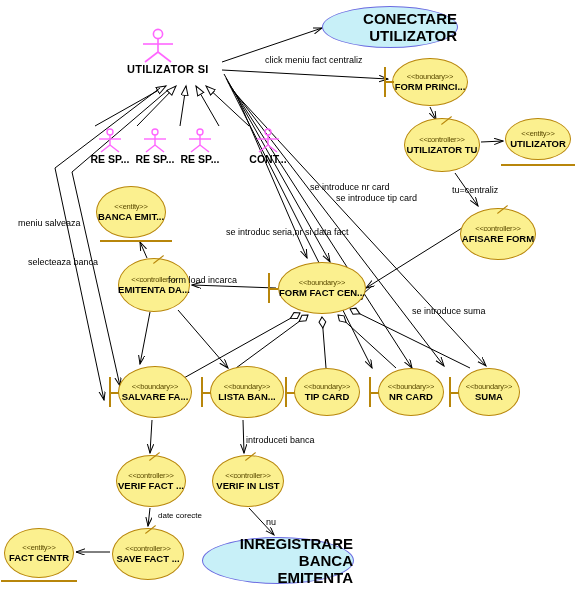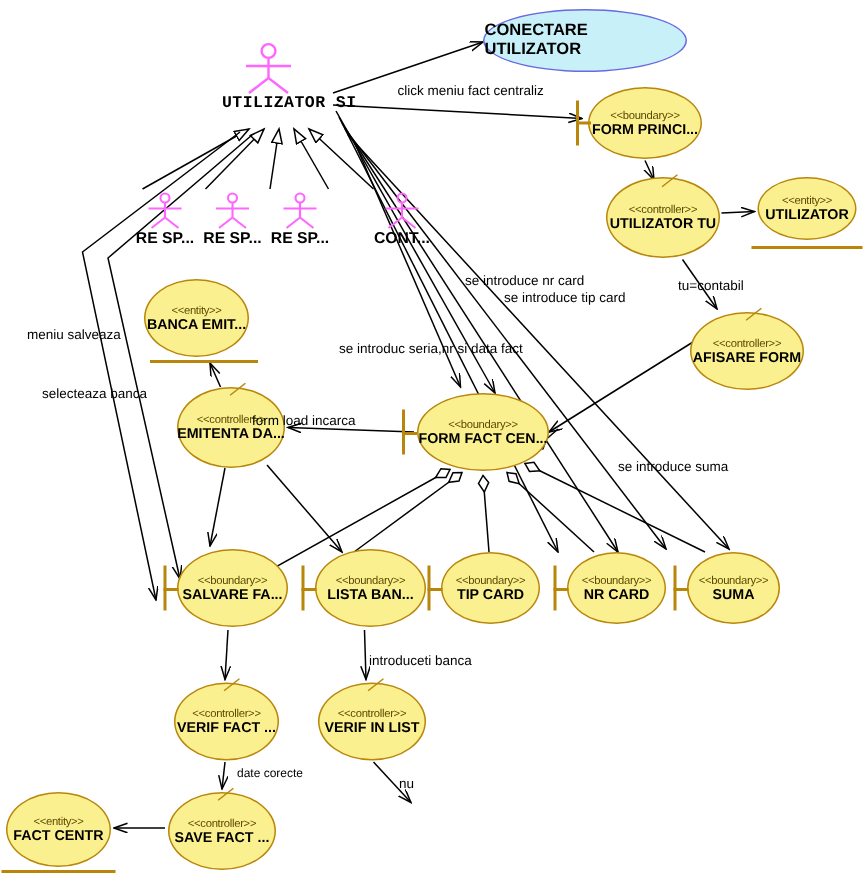--- a/index.html
+++ b/index.html
@@ -49,21 +49,21 @@
   
   .eline{position:absolute;height:1.8px;background:#b8860b;}
 
   
   .usecase{
     position:absolute;background:#c8f0f8;border:1.2px solid #6a6ae0;
     border-radius:50%;display:flex;align-items:center;justify-content:center;
     box-sizing:border-box;
   }
   .usecase .uctext{
-    font-size:11px;font-weight:bold;color:#000;text-align:left;
+    font-size:15px;font-weight:bold;color:#000;text-align:right;
     line-height:1.15;white-space:pre-line;
   }
 
   
   .elabel{
     position:absolute;font-size:9px;color:#000;white-space:nowrap;
     line-height:1;
   }
 </style>
 </head>
@@ -136,21 +136,21 @@
       <path d="M243,420 L244,453" marker-end="url(#arrowOpen)"></path>
 
       <path d="M150,508 L148,526" marker-end="url(#arrowOpen)"></path>
 
       <path d="M249,508 L274,535" marker-end="url(#arrowOpen)"></path>
 
       <path d="M110,552 L76,552" marker-end="url(#arrowOpen)"></path>
     </g>
   </svg>
 
-  <div class="node actor main" style="left:148px;top:28px;width:62px;font-family:Liberation Mono, monospace;">
+  <div class="node actor main" style="left:127px;top:28px;width:62px;">
     <svg class="stick" width="44" height="36" viewBox="0 0 44 36">
       <g stroke="#ff66ff" stroke-width="1.6" fill="none">
         <circle cx="22" cy="6" r="4.6"></circle>
         <line x1="22" y1="11" x2="22" y2="24"></line>
         <line x1="7" y1="16" x2="37" y2="16"></line>
         <line x1="22" y1="24" x2="9" y2="34"></line>
         <line x1="22" y1="24" x2="35" y2="34"></line>
       </g>
     </svg>
     <div class="alabel">UTILIZATOR SI</div>
@@ -206,20 +206,24 @@
           <line x1="17" y1="17" x2="26" y2="24"></line>
       </g>
     </svg>
     <div class="alabel">CONT...</div>
   </div>
 
   <div class="usecase" style="left:322px;top:6px;width:136px;height:42px;">
     <div class="uctext">CONECTARE UTILIZATOR</div>
   </div>
 
+  <div class="usecase" style="left:202px;top:537px;width:152px;height:47px;">
+    <div class="uctext">INREGISTRARE BANCA
+EMITENTA</div>
+  </div>
 
   <div class="robust" style="left:392px;top:58px;">
     <div class="bbar v" style="left:-8px;top:9px;"></div>
     <div class="bbar h" style="left:-8px;top:23px;"></div>
     <div class="circ" style="width:76px;height:48px;">
       <div class="stereo">&lt;&lt;boundary&gt;&gt;</div>
       <div class="nm">FORM PRINCI...</div>
     </div>
   </div>
 
@@ -345,21 +349,21 @@
     <div class="circ" style="width:70px;height:50px;">
       <div class="stereo">&lt;&lt;entity&gt;&gt;</div>
       <div class="nm">FACT CENTR</div>
     </div>
     <div class="eline" style="left:-3px;top:52px;width:76px;"></div>
   </div>
 
   <div class="elabel" style="left:265px;top:56px;">click meniu fact centraliz</div>
   <div class="elabel" style="left:310px;top:183px;">se introduce nr card</div>
   <div class="elabel" style="left:336px;top:194px;">se introduce tip card</div>
-  <div class="elabel" style="left:452px;top:186px;">tu=contabil</div>
+  <div class="elabel" style="left:452px;top:186px;">tu=centraliz</div>
   <div class="elabel" style="left:18px;top:219px;">meniu salveaza</div>
   <div class="elabel" style="left:226px;top:228px;">se introduc seria,nr si data fact</div>
   <div class="elabel" style="left:28px;top:258px;">selecteaza banca</div>
   <div class="elabel" style="left:168px;top:276px;">form load incarca</div>
   <div class="elabel" style="left:412px;top:307px;">se introduce suma</div>
   <div class="elabel" style="left:246px;top:436px;">introduceti banca</div>
   <div class="elabel" style="left:158px;top:512px;font-size:8px;">date corecte</div>
   <div class="elabel" style="left:266px;top:518px;">nu</div>
 
 </div>

